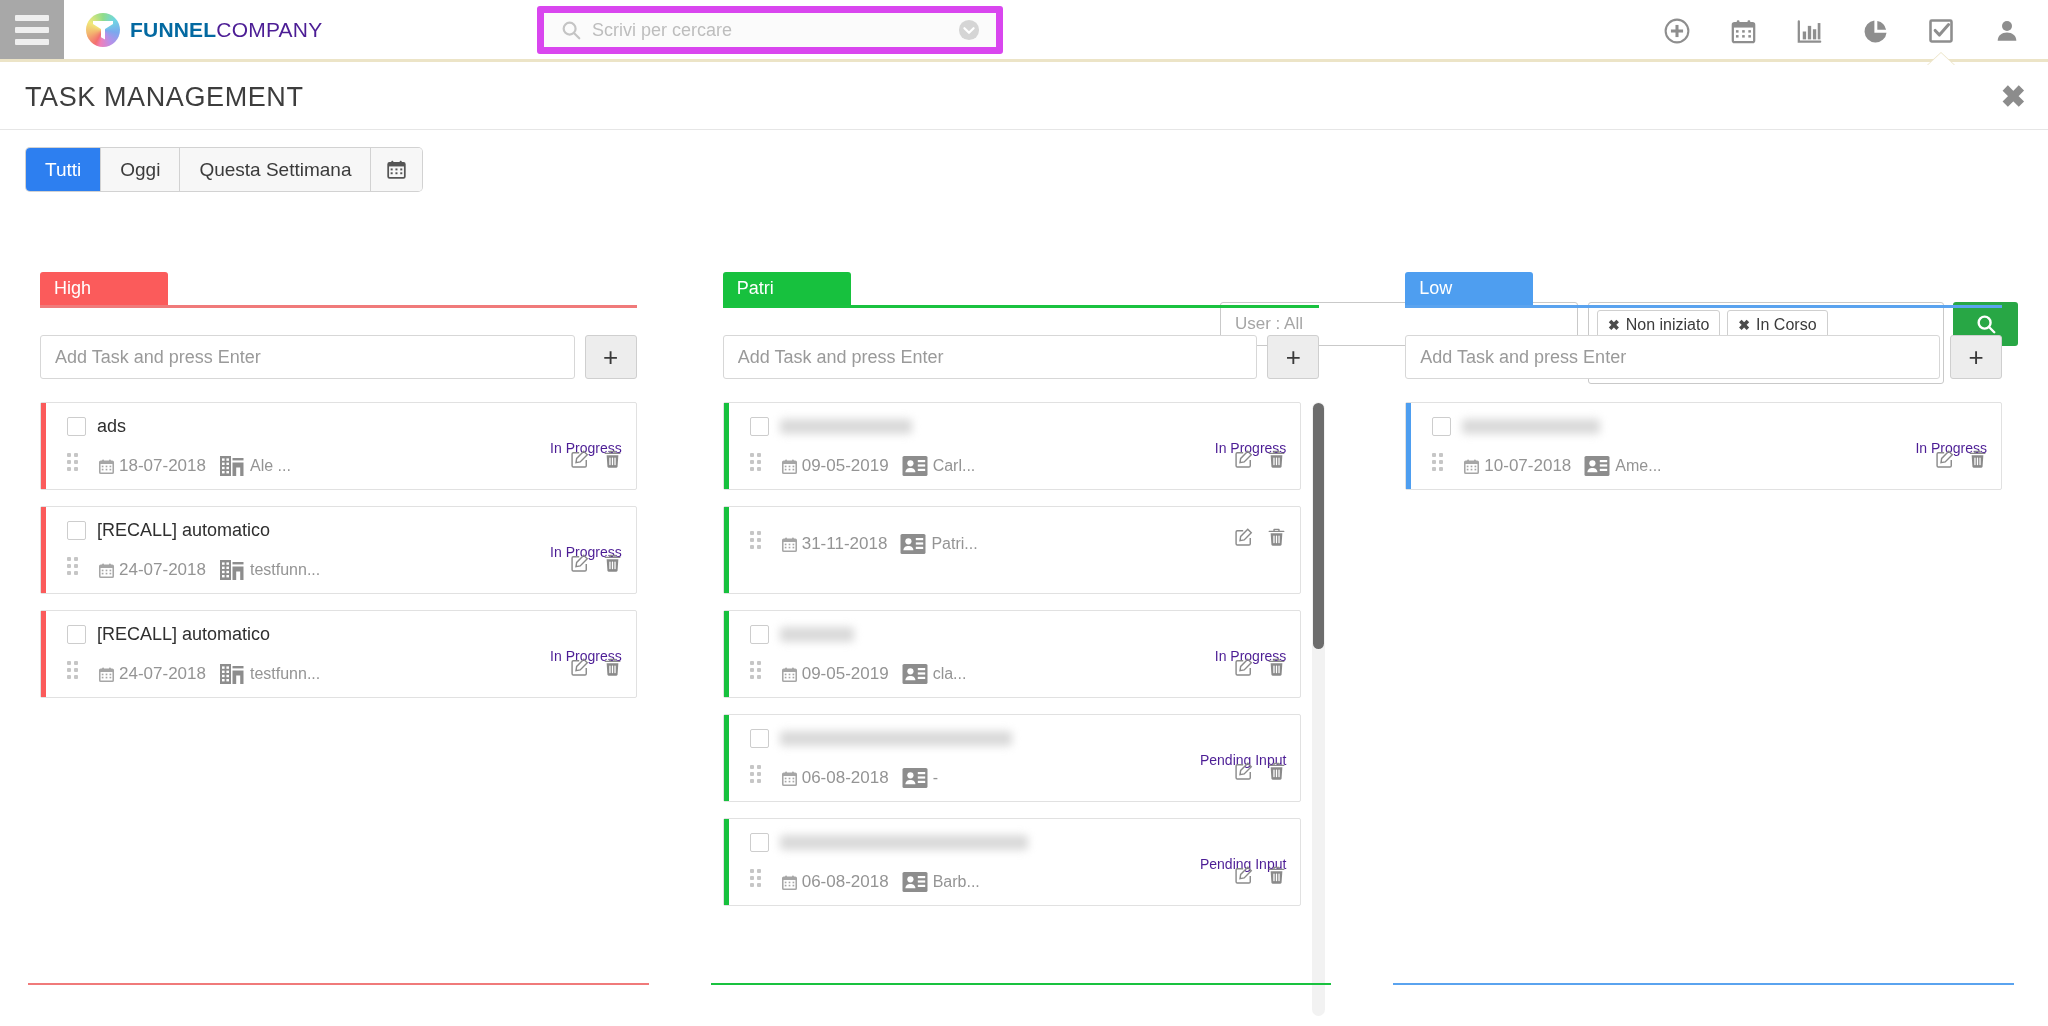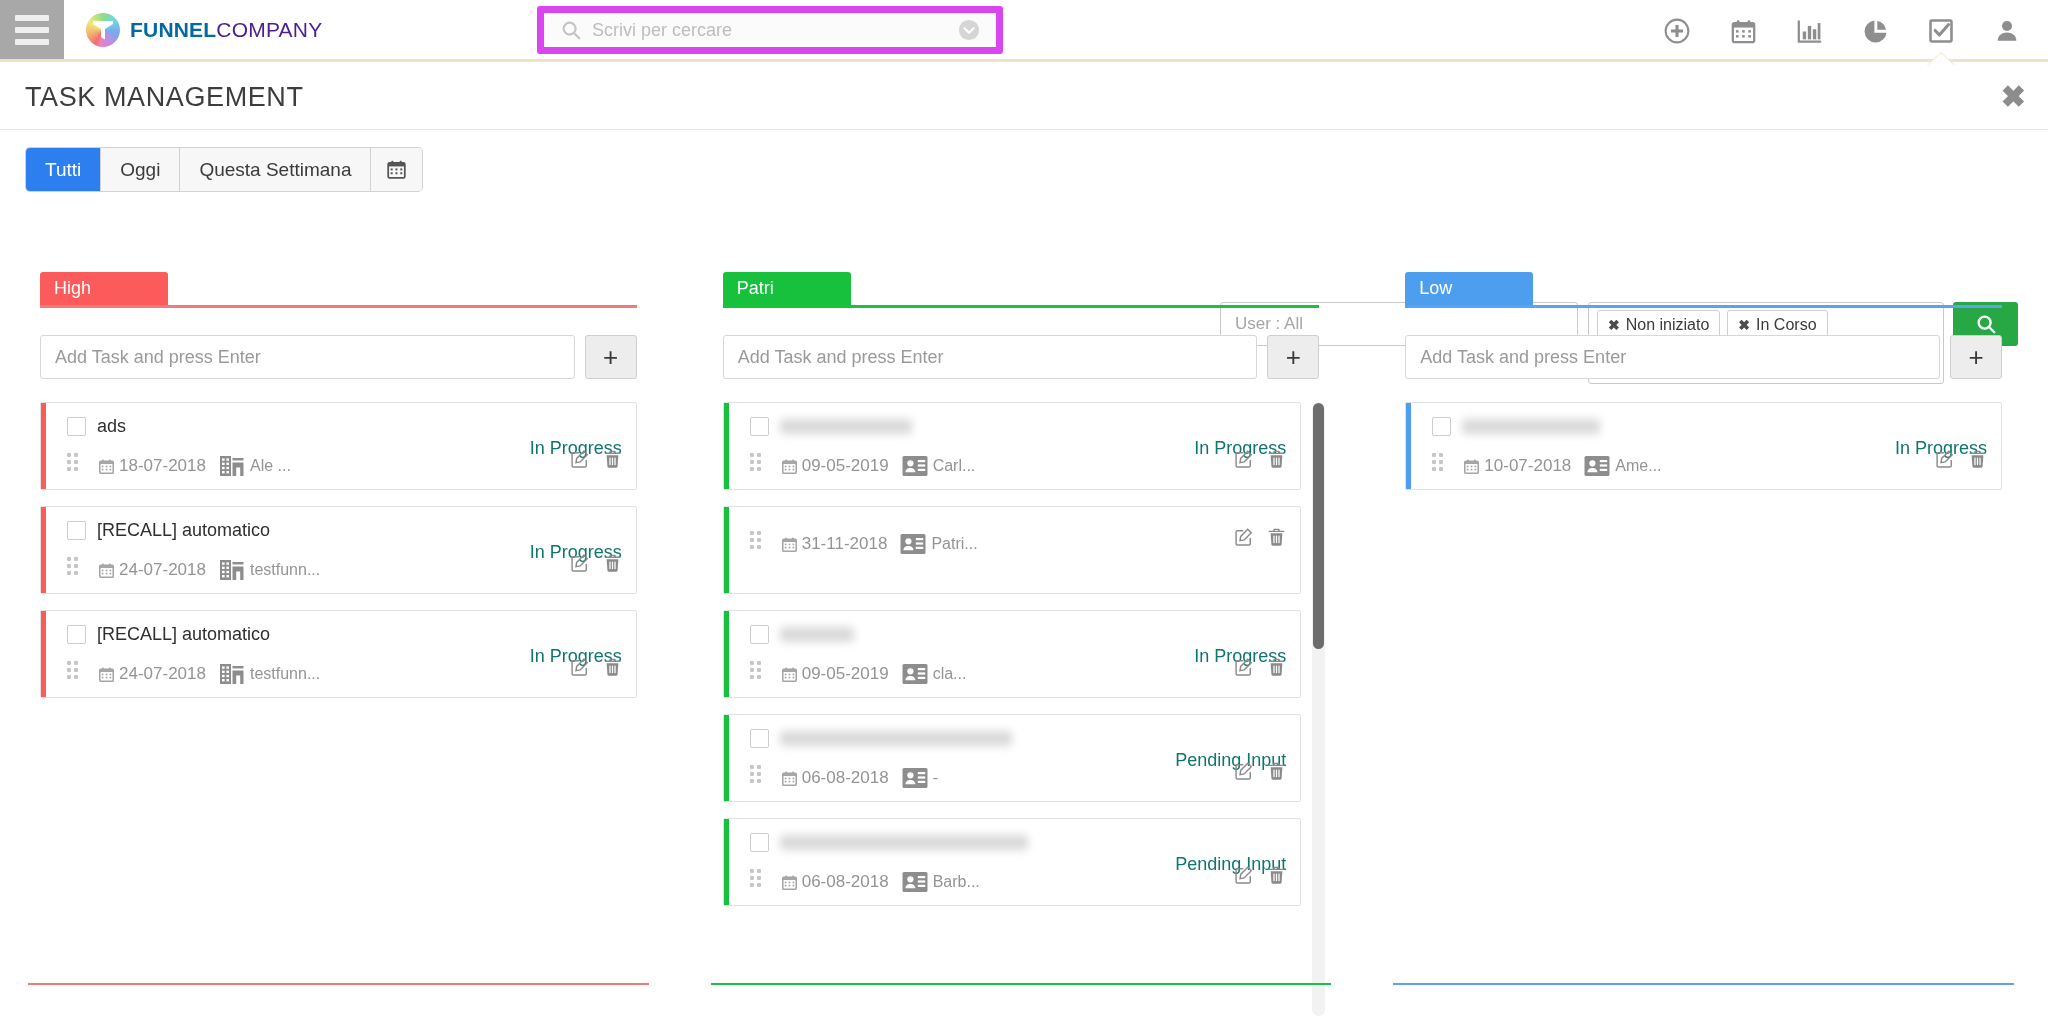--- a/index.html
+++ b/index.html
@@ -253,21 +253,21 @@
     overflow:hidden; text-overflow:ellipsis;
   }
   .card-title.redacted {
     color: transparent;
     background: #d9d9d9;
     border-radius: 3px;
     filter: blur(4px);
     display:inline-block;
     height: 15px;
   }
-  .card-status { font-size:18px; color:#0f766e; white-space:nowrap; flex:none;margin-top:44px; }
+  .card-status { font-size:14px; color:#4c1d95; white-space:nowrap; flex:none;margin-top:44px; }
 
   .card-bottom {
     display:flex; align-items:flex-end; justify-content:space-between;
     margin-top: 6px; height: 34px;
   }
   .meta { display:flex; align-items:center; gap:0; min-width:0; }
   .drag {
     width: 14px; height: 20px; margin-right: 17px; flex:none;
     display:grid; grid-template-columns: repeat(2, 4px);
     grid-template-rows: repeat(3, 4px); gap: 3px;

